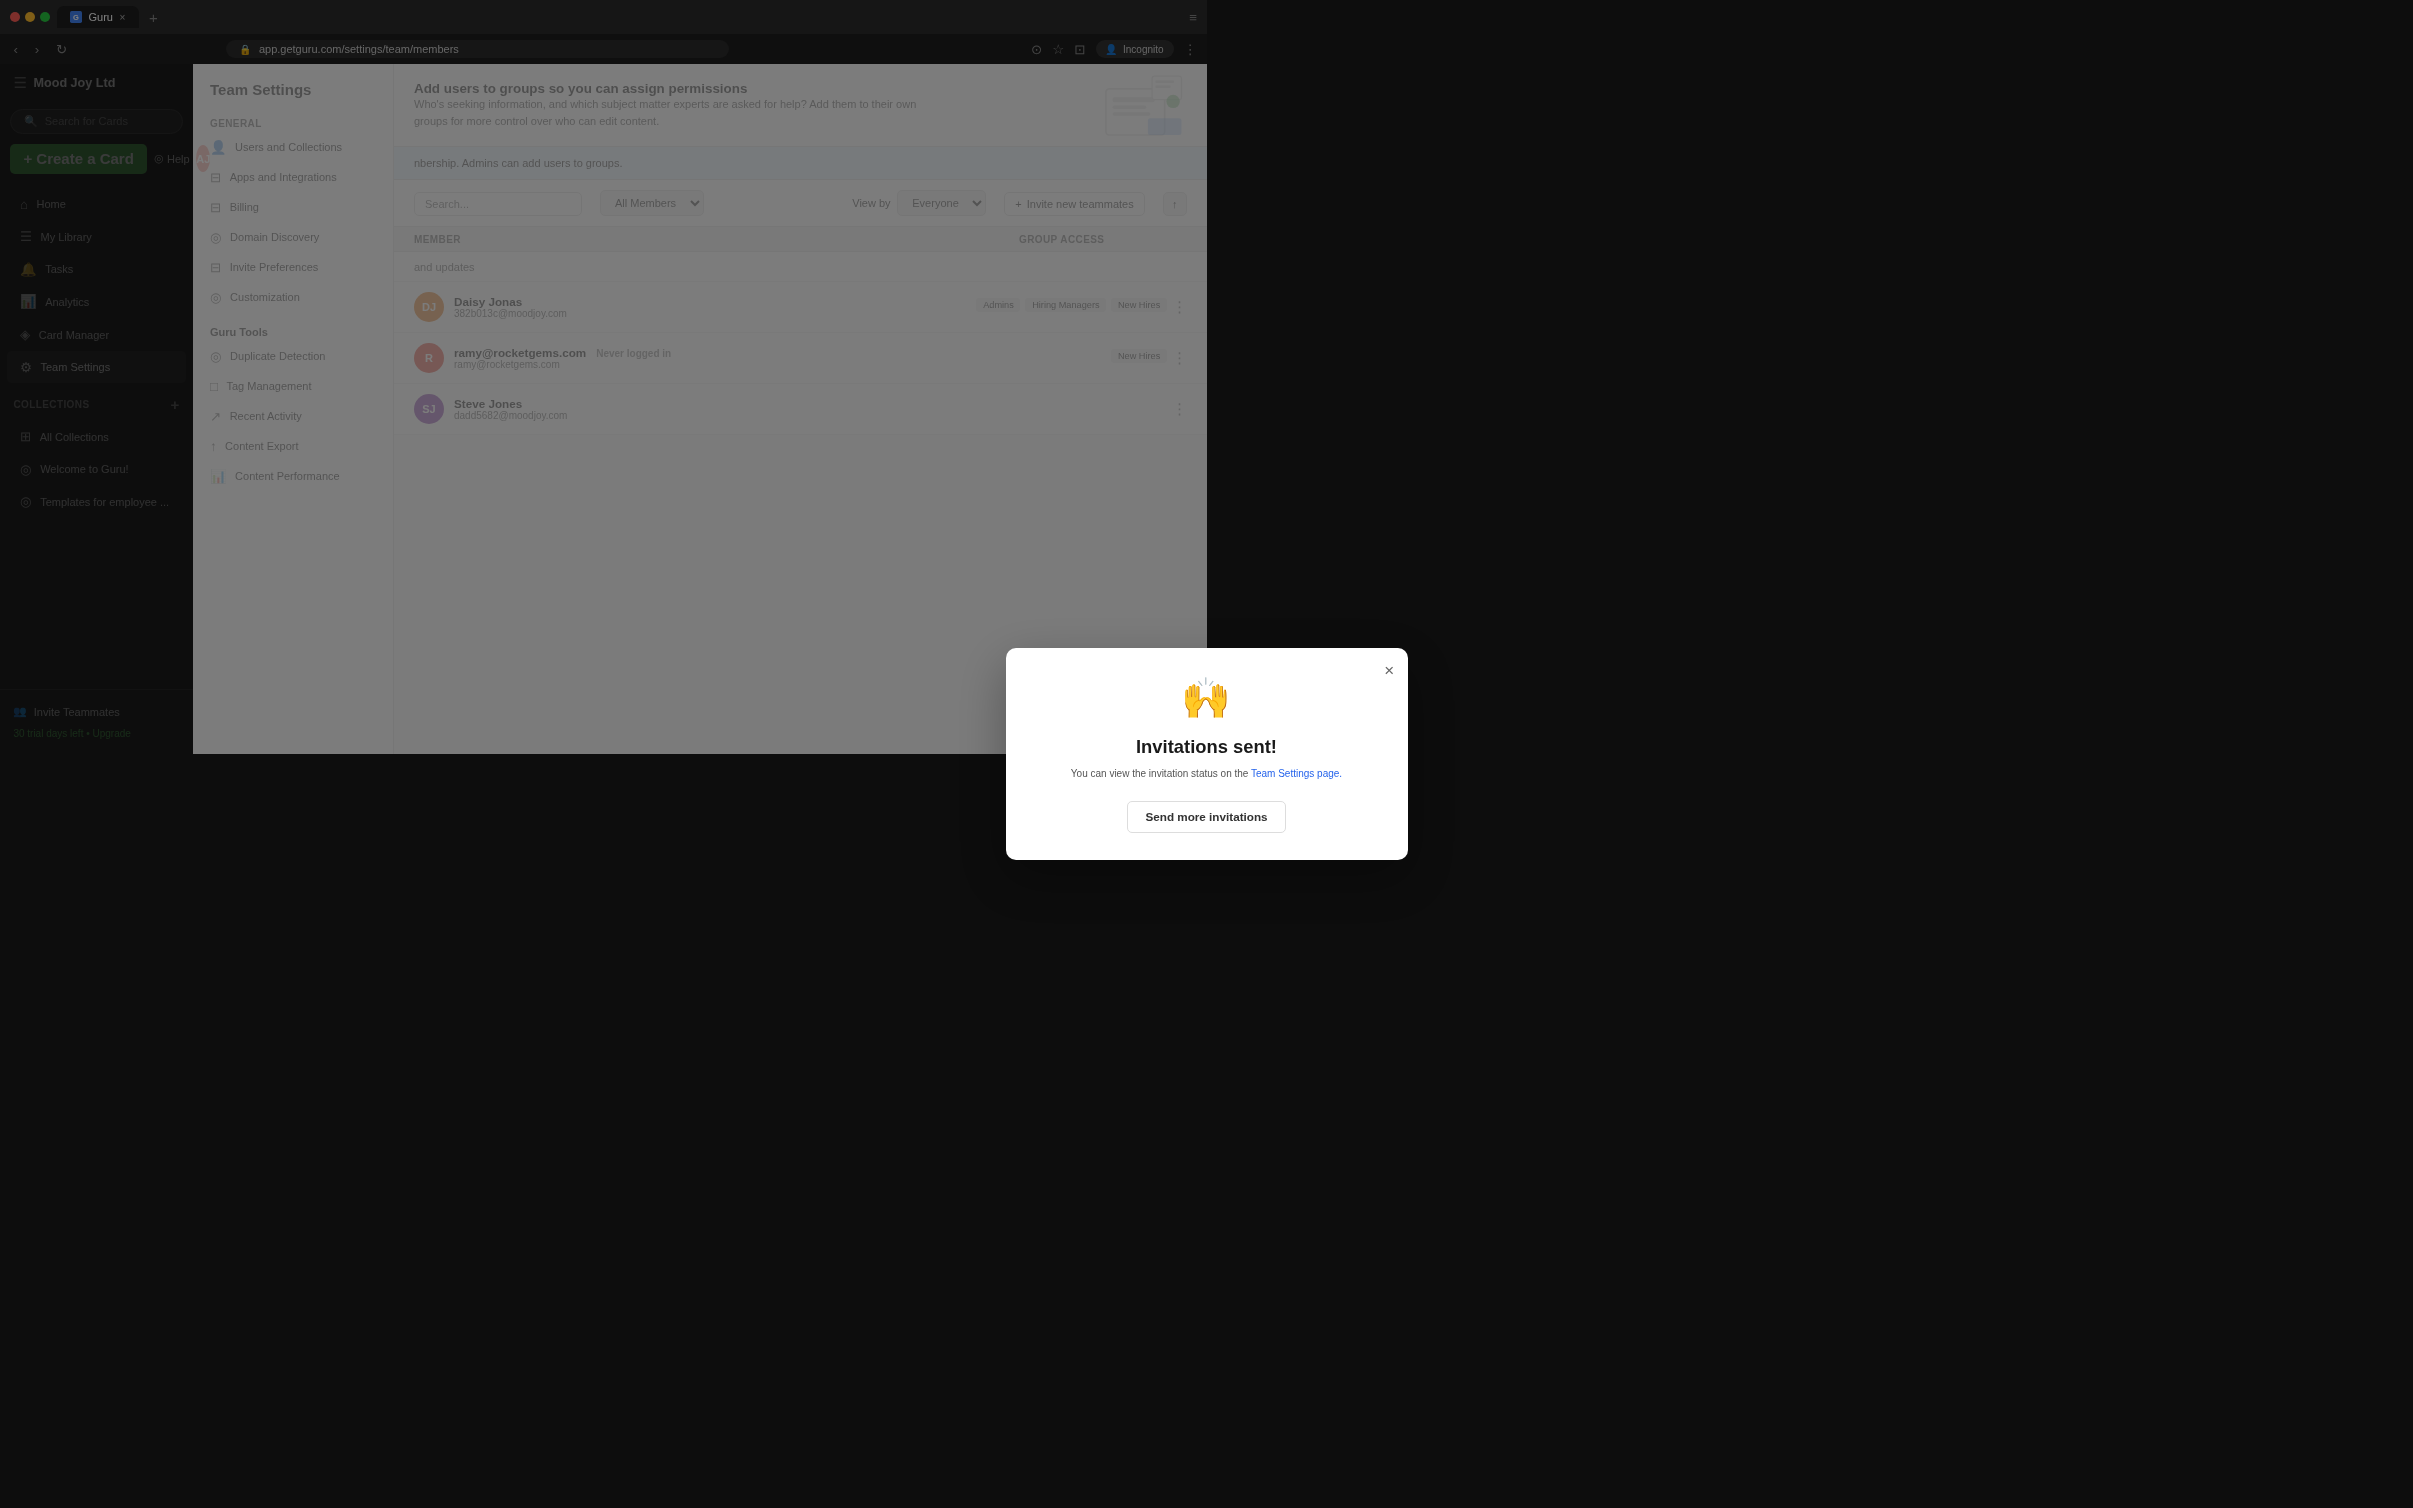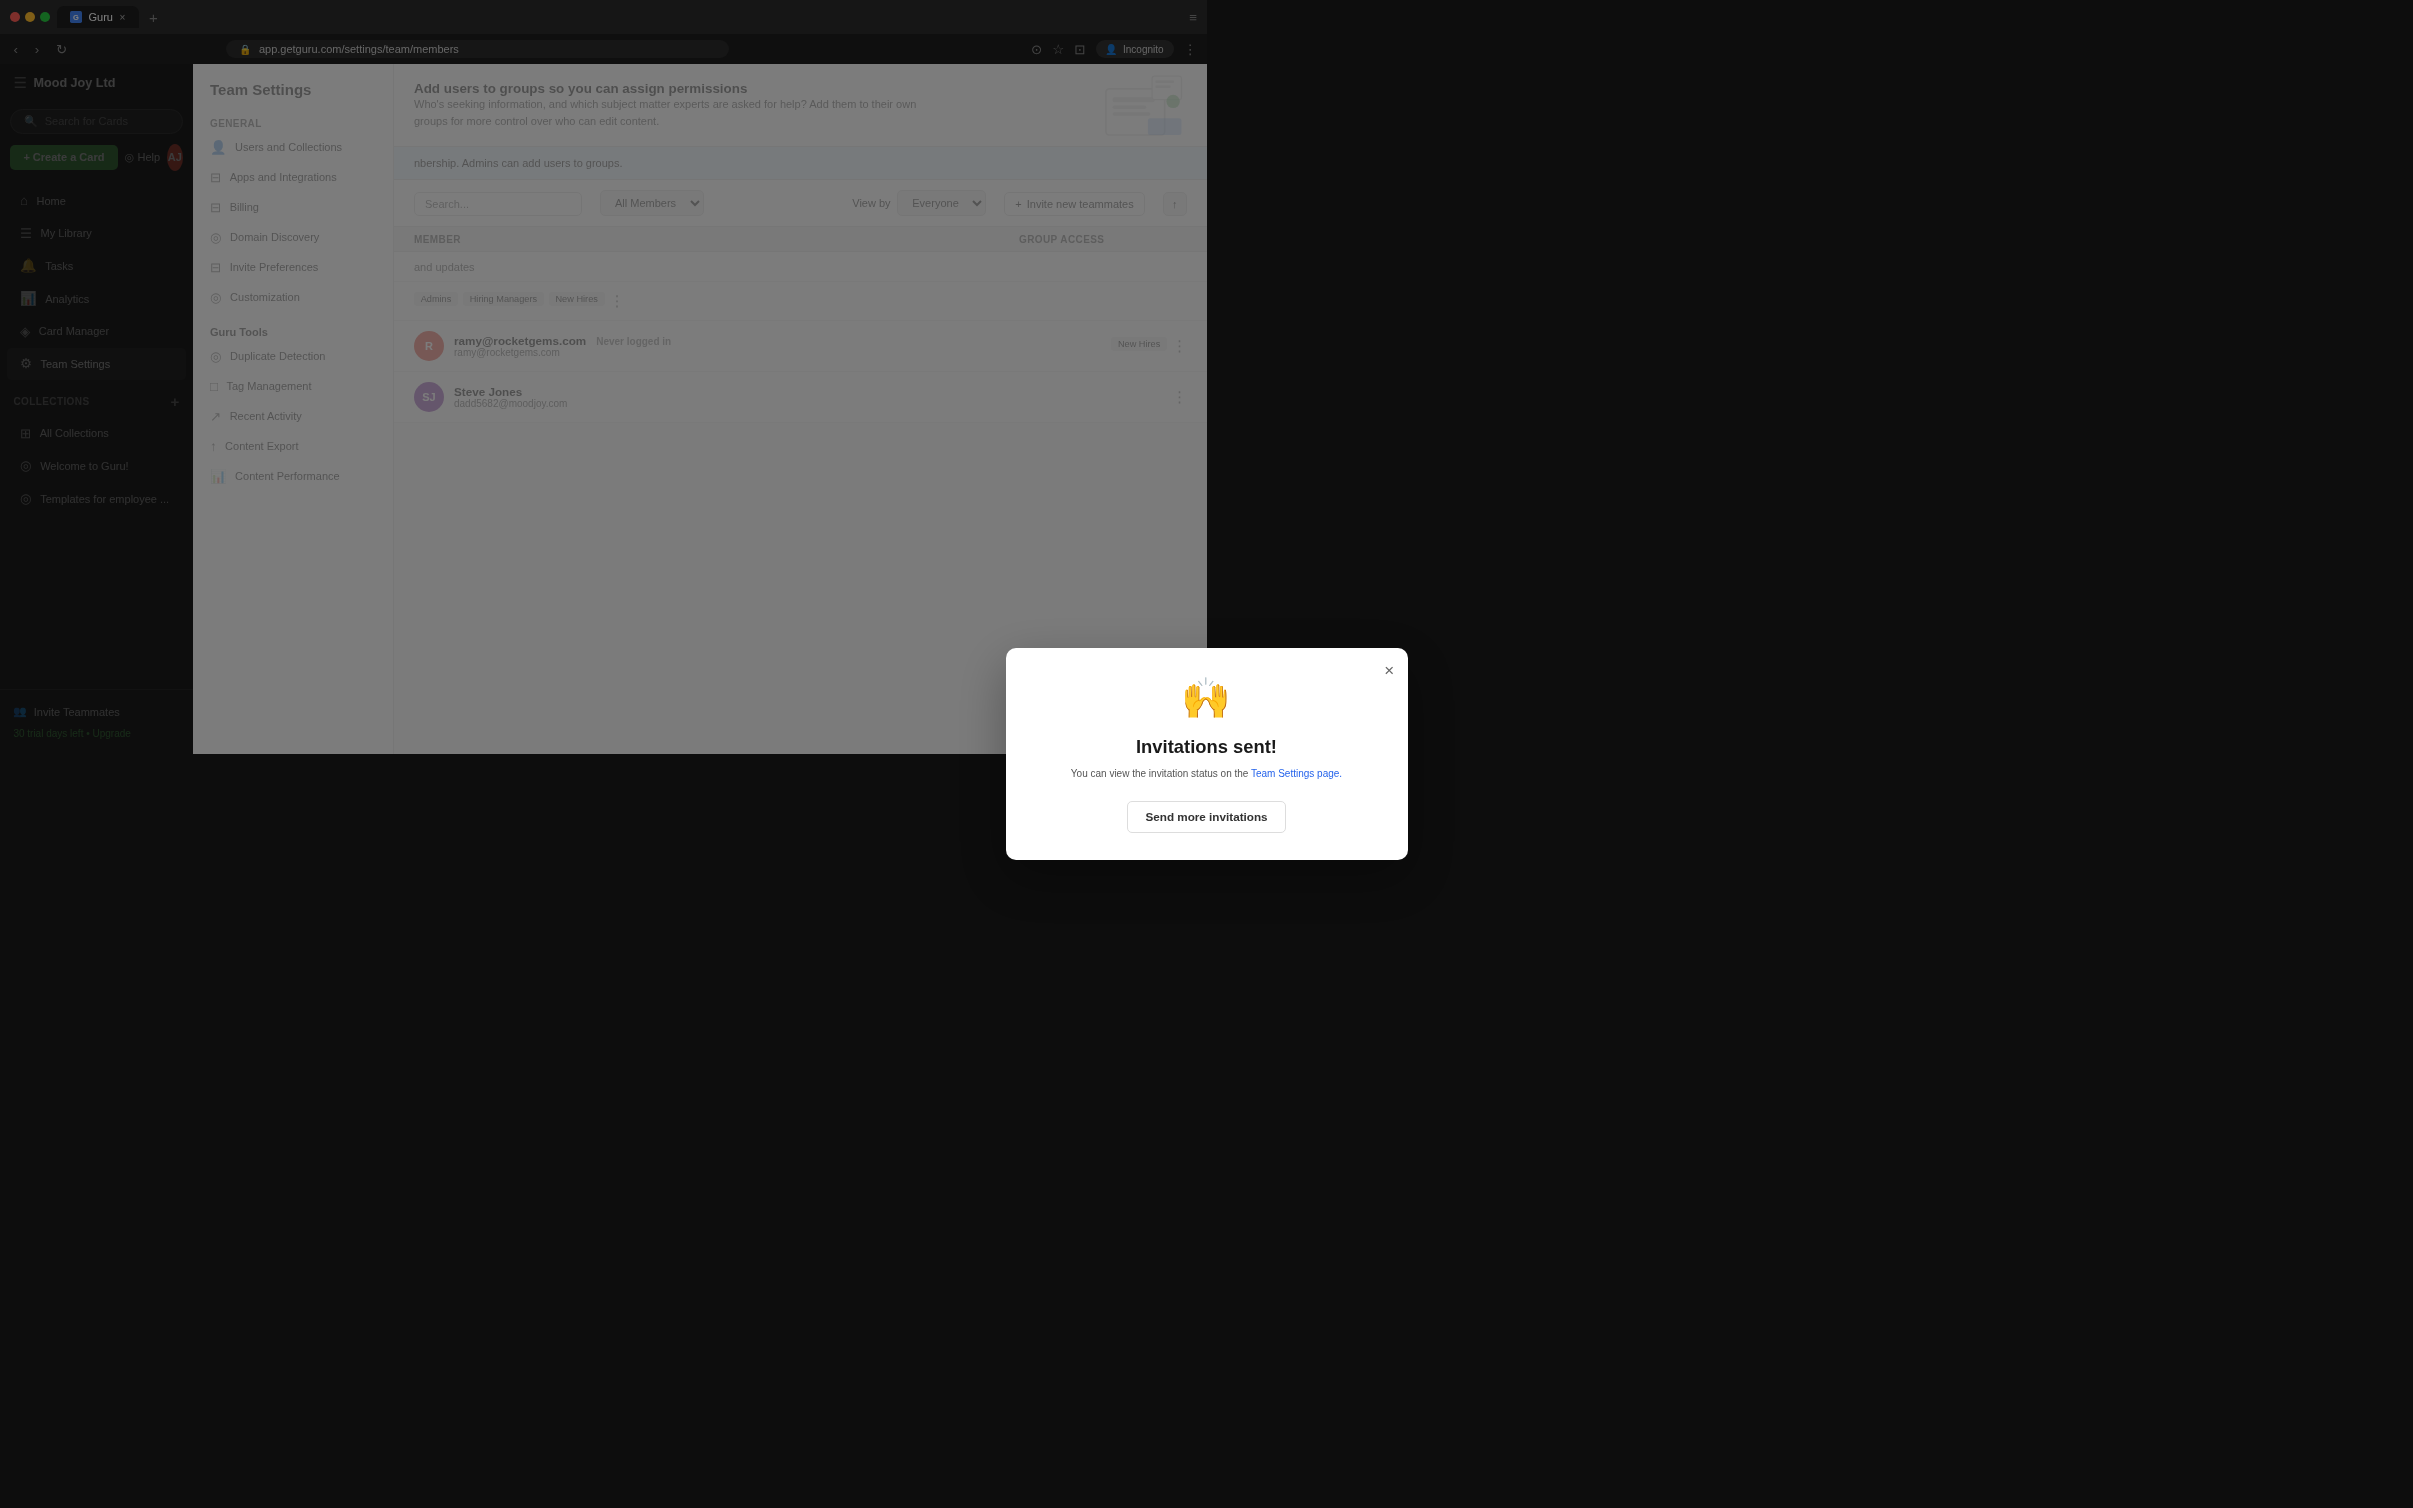--- a/index.html
+++ b/index.html
@@ -31,21 +31,21 @@
 
     
     .app { display: flex; height: calc(754px - 64px); }
 
     
     .sidebar { width: 193px; background: #1e1e1e; display: flex; flex-direction: column; padding: 0; flex-shrink: 0; }
     .sidebar-header { padding: 10px 13.4px; display: flex; align-items: center; gap: 6.7px; }
     .menu-icon { color: #888; font-size: 15px; cursor: pointer; }
     .company-name { color: #fff; font-size: 12.6px; font-weight: 600; }
     .search-bar { flex: 1; max-width: 419px; background: #2c2c2c; border: 0.8px solid #444; border-radius: 17px; padding: 5px 13.4px; display: flex; align-items: center; gap: 6.7px; color: #888; font-size: 11px; }
-    .create-card-btn { background: #4CAF50; color: white; border: none; border-radius: 5px; padding: 6.7px 13.4px; font-size: 11px; font-weight: 600; cursor: pointer; display: flex; align-items: center; gap: 5px; white-space: nowrap; }
+    .create-card-btn { background: #4CAF50; color: white; border: none; border-radius: 5px; padding: 6.7px 13.4px; font-size: 15px; font-weight: 600; cursor: pointer; display: flex; align-items: center; gap: 5px; white-space: nowrap; }
     .help-btn { color: #ccc; font-size: 11px; cursor: pointer; display: flex; align-items: center; gap: 3.4px; white-space: nowrap; }
     .avatar { width: 27px; height: 27px; background: #e74c3c; border-radius: 50%; display: flex; align-items: center; justify-content: center; color: white; font-size: 11px; font-weight: bold; }
 
     
     .sidebar-nav { flex: 1; overflow-y: auto; padding: 6.7px 0; }
     .nav-item { display: flex; align-items: center; gap: 8.4px; padding: 8.4px 13.4px; color: #ccc; font-size: 11px; cursor: pointer; border-radius: 5px; margin: 0.8px 6.7px; }
     .nav-item.active { background: #2c2c2c; color: #fff; }
     .nav-icon { font-size: 13.4px; opacity: 0.8; }
 
     .collections-header { display: flex; align-items: center; justify-content: space-between; padding: 6.7px 13.4px; color: #888; font-size: 10px; font-weight: 600; text-transform: uppercase; letter-spacing: 0.4px; margin-top: 6.7px; }
@@ -324,20 +324,27 @@
       <div class="table-header">
         <span>Member</span>
         <span>Group Access</span>
       </div>
 
       <div style="padding: 8.4px 20px; background:#fff; border-bottom:0.8px solid #f0f0f0; font-size:11px; color:#666;">
         <span>and updates</span>
       </div>
 
       <div class="member-grid-row">
+        <div class="member-grid-left">
+          <div class="member-avatar" style="background:#e67e22;">DJ</div>
+          <div>
+            <div class="member-name">Daisy Jonas</div>
+            <div class="member-email">382b013c@moodjoy.com</div>
+          </div>
+        </div>
         <div class="member-grid-right">
           <span class="group-tag">Admins</span>
           <span class="group-tag">Hiring Managers</span>
           <span class="group-tag">New Hires</span>
           <span class="more-btn">⋮</span>
         </div>
       </div>
 
       <div class="member-grid-row">
         <div class="member-grid-left">

